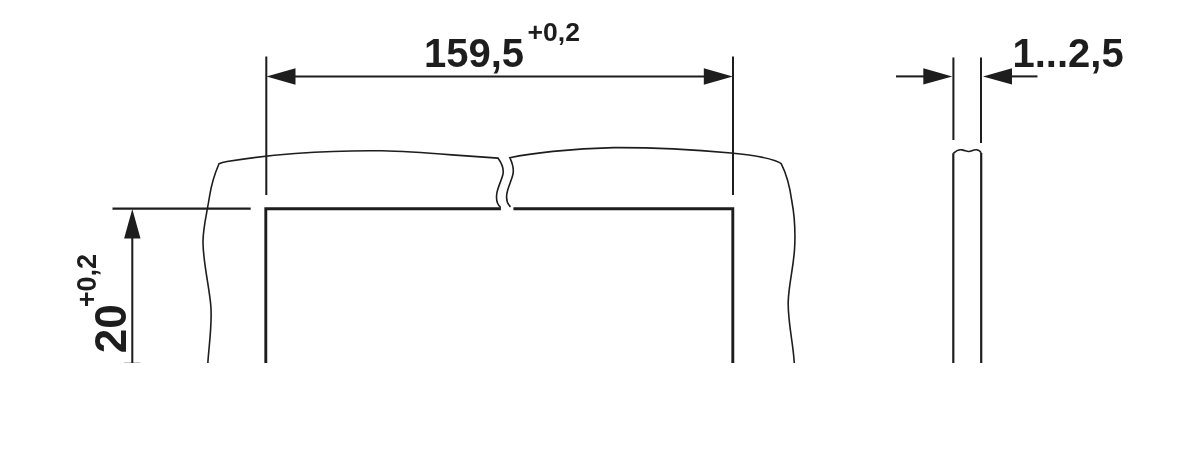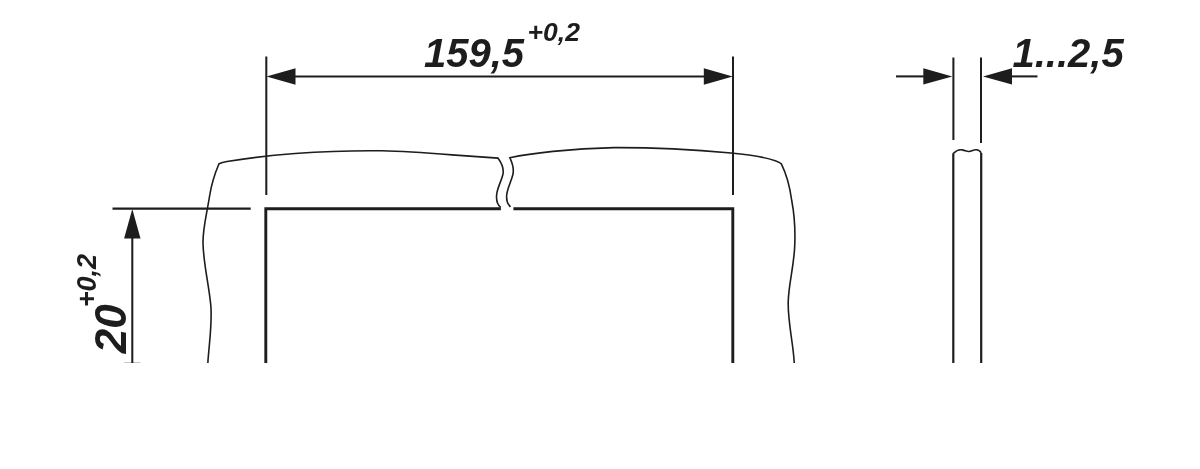--- a/index.html
+++ b/index.html
@@ -1,16 +1,16 @@
 <!DOCTYPE html>
 <html><head>
 <meta charset="utf-8">
 <style>
   html,body{margin:0;padding:0;background:#ffffff;}
-  .wrap{width:1200px;height:363px;position:relative;background:#fff;overflow:hidden;filter:grayscale(1);font-style:italic;}
+  .wrap{width:1200px;height:363px;position:relative;background:#fff;overflow:hidden;filter:grayscale(1);}
   svg{display:block;}
   text{font-family:"Liberation Sans", sans-serif;font-weight:bold;fill:#1d1d1b;}
 </style>
 </head>
 <body>
 <div class="wrap">
 <svg width="1200" height="469" viewBox="0 0 1200 469">
 
   <path d="M 500.7,207.5
            C 497.2,204.5 496,199 496.8,193.5

